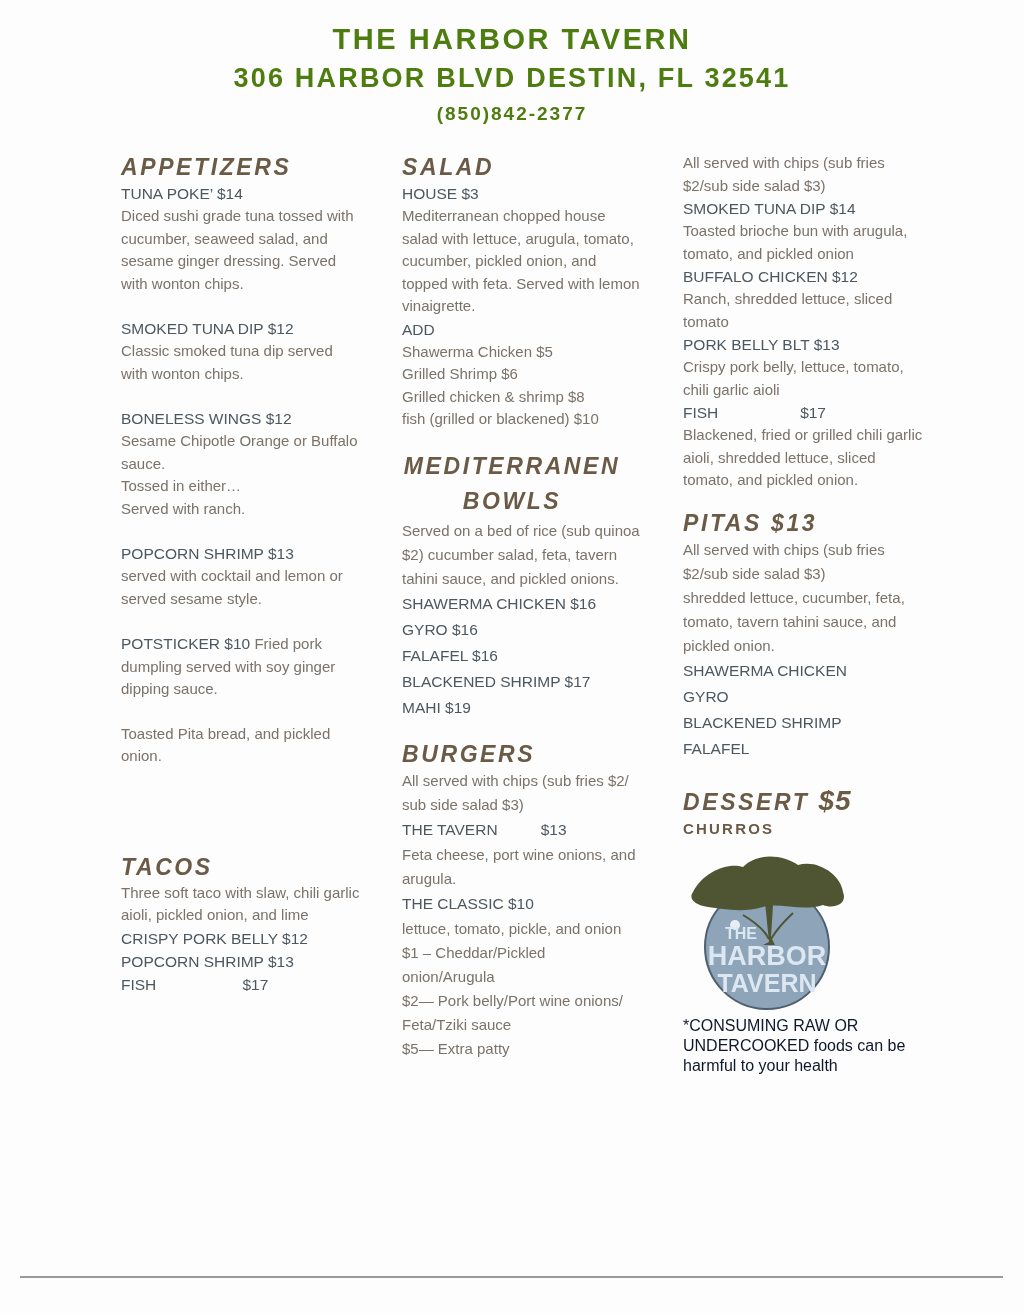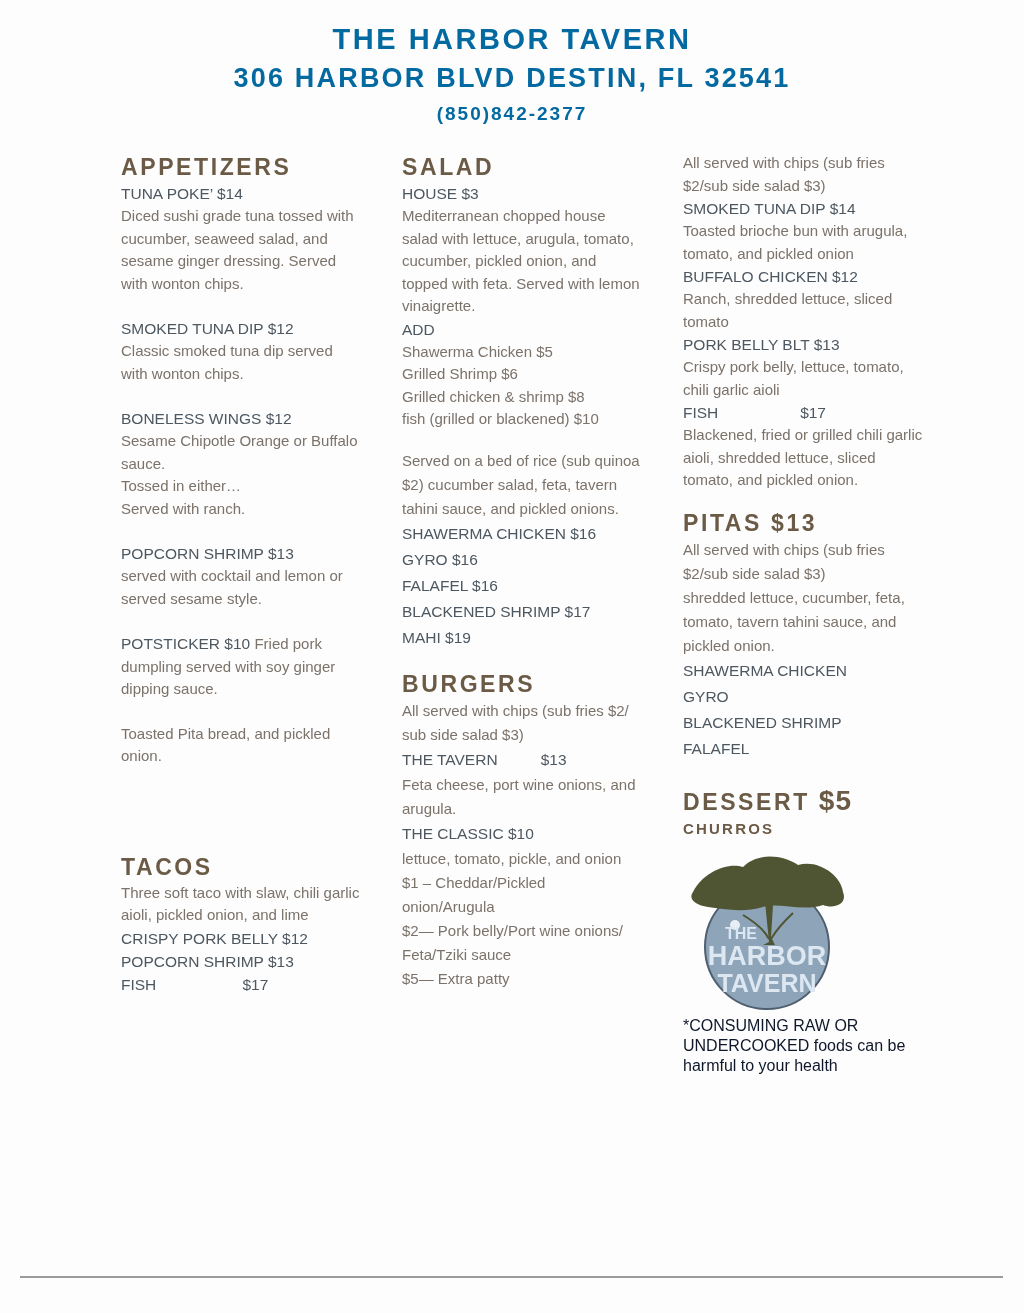--- a/index.html
+++ b/index.html
@@ -1,28 +1,28 @@
 <!DOCTYPE html>
 <html><head>
 <meta charset="utf-8">
 <style>
   html, body { margin:0; padding:0; }
   body {
     width:1024px; height:1313px; background:#fdfdfd; position:relative; overflow:hidden;
     font-family:"Liberation Sans", sans-serif;
   }
-  .header { position:absolute; left:0; top:20px; width:1024px; text-align:center; color:#0369a1; font-weight:bold; }
+  .header { position:absolute; left:0; top:20px; width:1024px; text-align:center; color:#4d7c0f; font-weight:bold; }
   .header .t1 { font-size:29px; letter-spacing:2.5px; line-height:38px; }
   .header .t2 { font-size:27px; letter-spacing:2.2px; line-height:40px; }
   .header .t3 { font-size:19px; letter-spacing:2px; line-height:32px; }
   .col { position:absolute; top:152px; width:240px; }
   .col1 { left:121px; }
   .col2 { left:402px; }
   .col3 { left:683px; }
-  .sec-title { color:#6b5a45; font-weight:bold; font-size:23px; letter-spacing:2.6px; line-height:30px; margin:0; }
+  .sec-title { color:#6b5a45; font-weight:bold; font-size:23px; letter-spacing:2.6px; line-height:30px; margin:0;font-style:italic; }
   .sec-title.center { text-align:center; width:220px; line-height:35px; }
   .sub-title { color:#6b5a45; font-weight:bold; font-size:15px; letter-spacing:2.2px; line-height:24px; }
   .item { color:#4d5760; font-size:15.5px; line-height:23px; white-space:pre; }
   .desc { color:#7b726a; font-size:15px; line-height:22.5px; }
   .gap { height:22px; }
   .logo { margin-top:6px; width:165px; height:165px; }
   .note { color:#0f172a; font-size:16px; line-height:20px; }
   .rule { position:absolute; left:20px; top:1276px; width:983px; height:2px; background:#9a9a9a; }
 </style>
 </head>
@@ -67,20 +67,24 @@
   <h2 class="sec-title">SALAD</h2>
   <div class="item">HOUSE $3</div>
   <div class="desc">Mediterranean chopped house salad with lettuce, arugula, tomato, cucumber, pickled onion, and topped with feta.  Served with lemon vinaigrette.</div>
   <div class="item">ADD</div>
   <div class="desc">Shawerma Chicken $5</div>
   <div class="desc">Grilled Shrimp $6</div>
   <div class="desc">Grilled chicken &amp; shrimp $8</div>
   <div class="desc">fish (grilled or blackened) $10</div>
 
   <div style="height:18px"></div>
+  <div class="sec-title center">
+    <div>MEDITERRANEN</div>
+    <div>BOWLS</div>
+  </div>
   <div class="desc" style="line-height:24px">Served on a bed of rice (sub quinoa $2) cucumber salad, feta, tavern tahini sauce, and pickled onions.</div>
   <div class="item" style="line-height:26px">SHAWERMA CHICKEN $16</div>
   <div class="item" style="line-height:26px">GYRO $16</div>
   <div class="item" style="line-height:26px">FALAFEL $16</div>
   <div class="item" style="line-height:26px">BLACKENED SHRIMP $17</div>
   <div class="item" style="line-height:26px">MAHI $19</div>
 
   <div style="height:18px"></div>
   <h2 class="sec-title">BURGERS</h2>
   <div class="desc" style="line-height:24px">All served with chips (sub fries $2/ sub side salad $3)</div>

